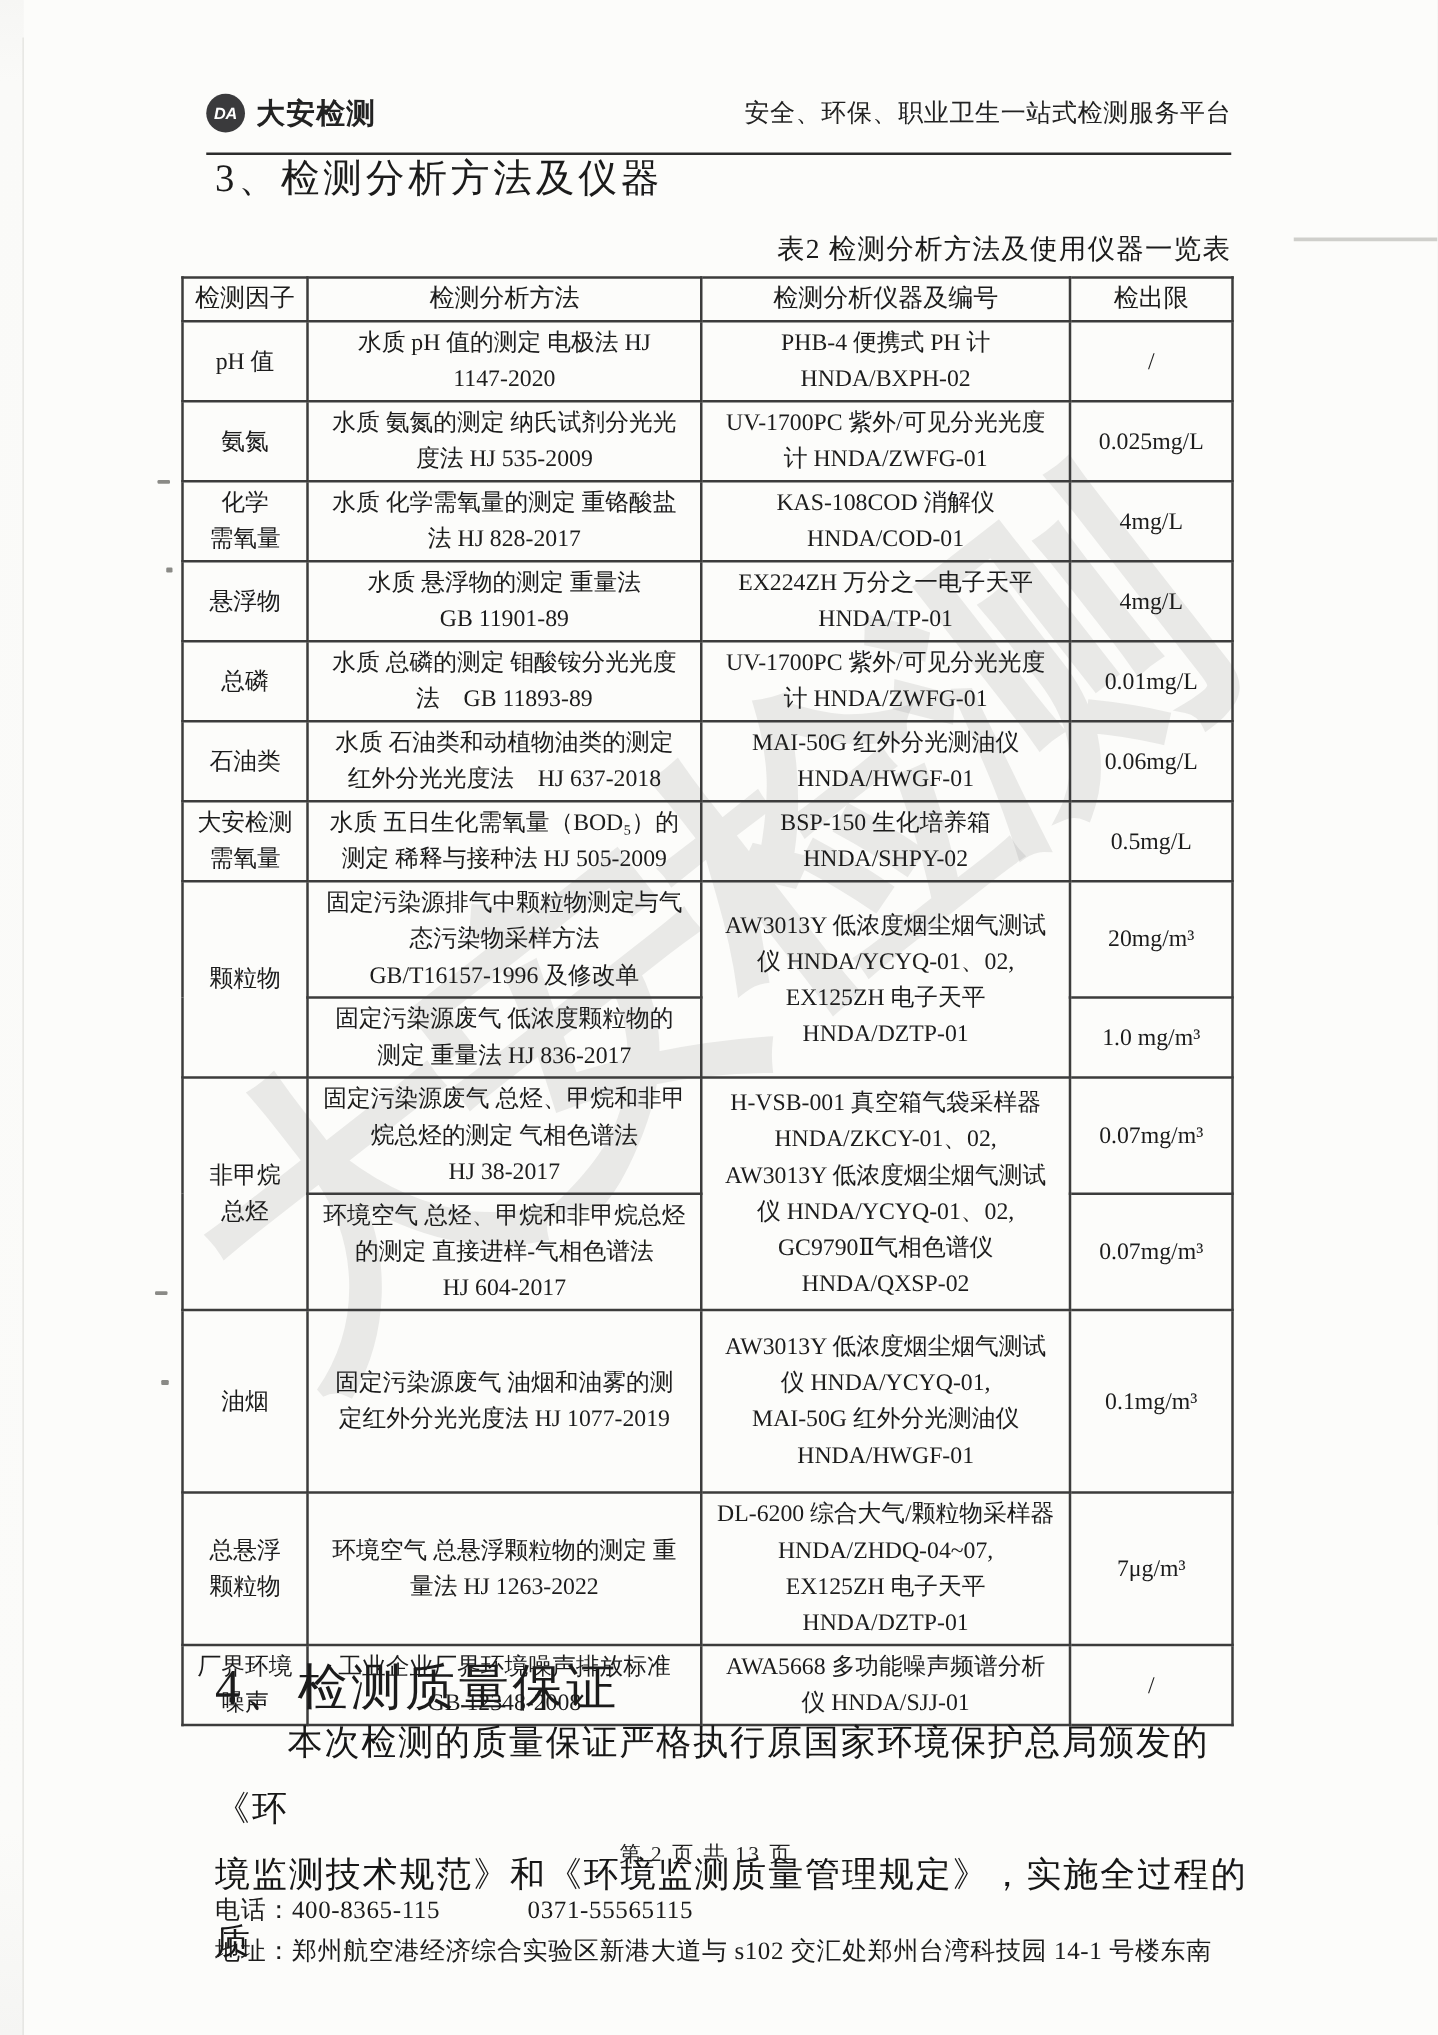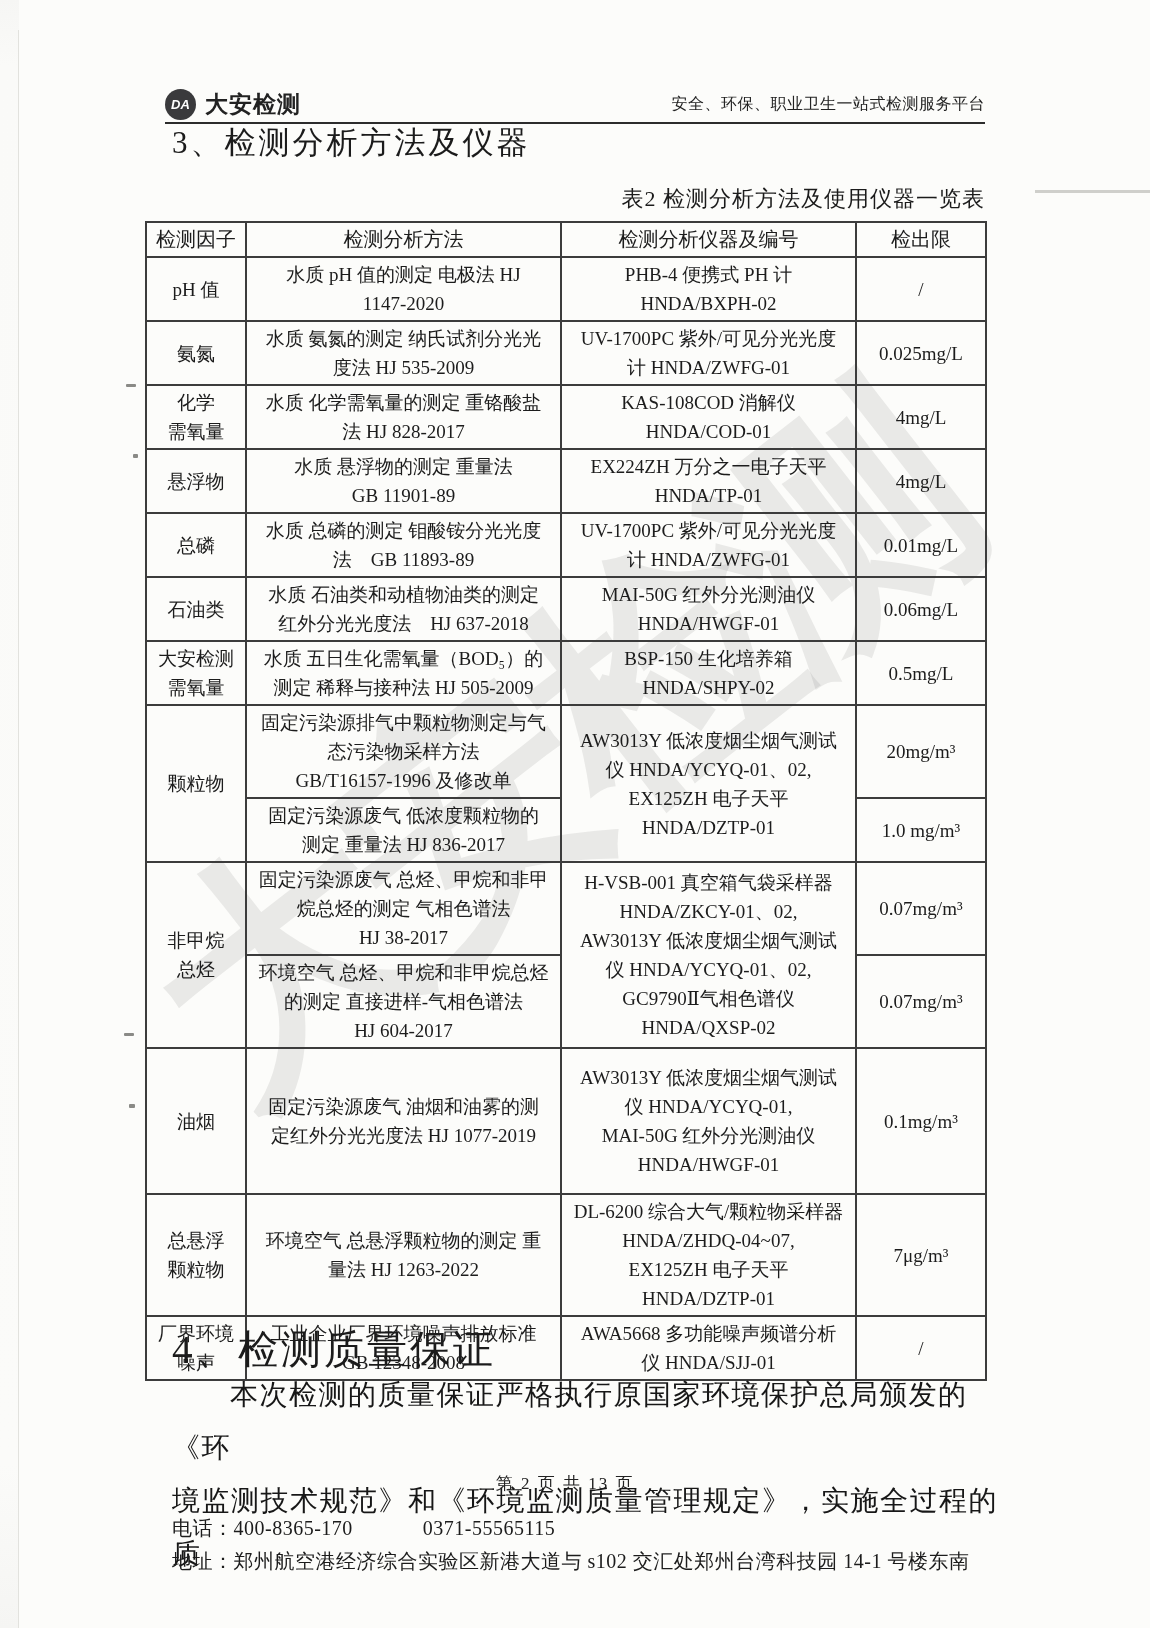--- a/index.html
+++ b/index.html
@@ -18,33 +18,33 @@
   .page-edge{
     position:absolute;left:18px;top:30px;bottom:0;width:1px;
     background:#e2e2de;
   }
   .paper{
     position:absolute;left:19px;top:0;right:0;bottom:0;
     background:#fcfcfa;
   }
   
   .header{
-    position:absolute;left:165px;top:86px;width:820px;height:36px;
+    position:absolute;left:165px;top:72px;width:820px;height:36px;
     display:flex;justify-content:space-between;align-items:center;
   }
   .brand{display:flex;align-items:center;gap:9px;}
   .logo-circle{
     width:31px;height:31px;border-radius:50%;
     background:#3a3a3c;color:#fff;
     display:flex;align-items:center;justify-content:center;
     font-family:"Liberation Sans","DejaVu Sans",sans-serif;
     font-style:italic;font-weight:bold;font-size:13px;letter-spacing:0;
   }
   .brand-text{font-size:23px;font-weight:bold;color:#222;letter-spacing:1px;}
-  .tagline{font-size:16px;color:#222;letter-spacing:0.5px;}
+  .tagline{font-size:20px;color:#222;letter-spacing:0.5px;}
   .header-rule{
     position:absolute;left:165px;top:122px;width:820px;height:2px;background:#2c2c2c;
   }
   .artifact-line{
     position:absolute;left:1035px;top:190px;width:115px;height:3px;background:#cfcfcb;
   }
   .mark{position:absolute;background:#8a8a86;border-radius:1px;}
   
   .sec3-title{
     position:absolute;left:172px;top:122px;
@@ -270,16 +270,16 @@
   </table>
 
   <div class="sec4-title">4、检测质量保证</div>
   <div class="sec4-par">
     <div class="sec4-line1">本次检测的质量保证严格执行原国家环境保护总局颁发的《环</div>
     <div class="sec4-line2">境监测技术规范》和《环境监测质量管理规定》，实施全过程的质</div>
   </div>
 
   <div class="page-number">第 2 页 共 13 页</div>
   <div class="contact">
-    <div class="phone-row"><span>电话：</span><span>400-8365-170</span><span class="gap"></span><span>0371-55565115</span></div>
+    <div class="phone-row"><span>电话：</span><span>400-8365-115</span><span class="gap"></span><span>0371-55565115</span></div>
     <div class="address-row"><span>地址：</span><span>郑州航空港经济综合实验区新港大道与 s102 交汇处郑州台湾科技园 14-1 号楼东南</span></div>
   </div>
 </div>
 
 </body></html>

